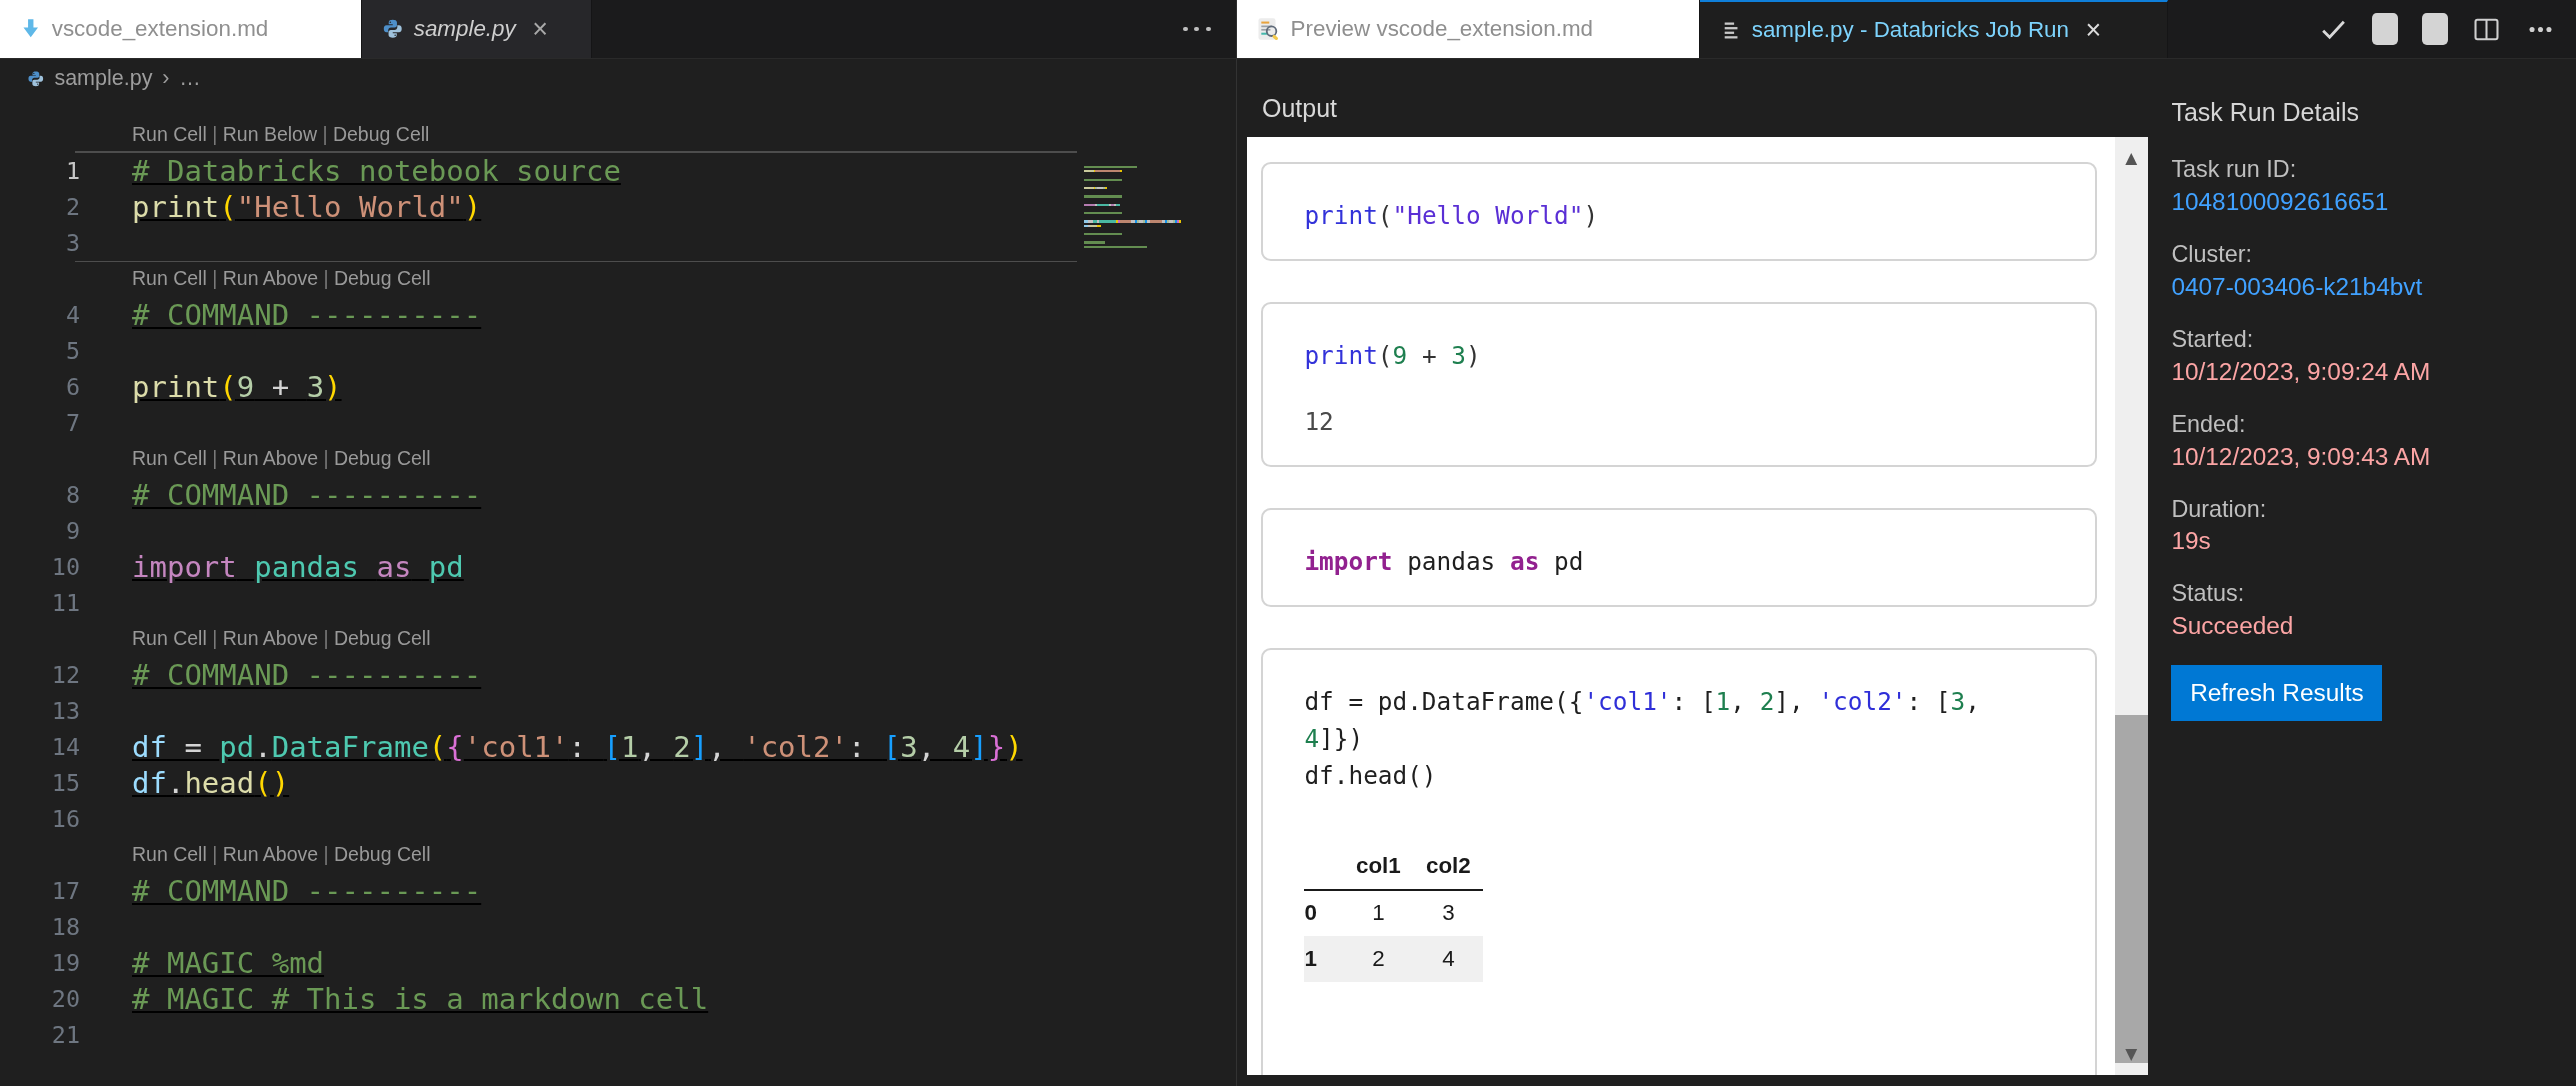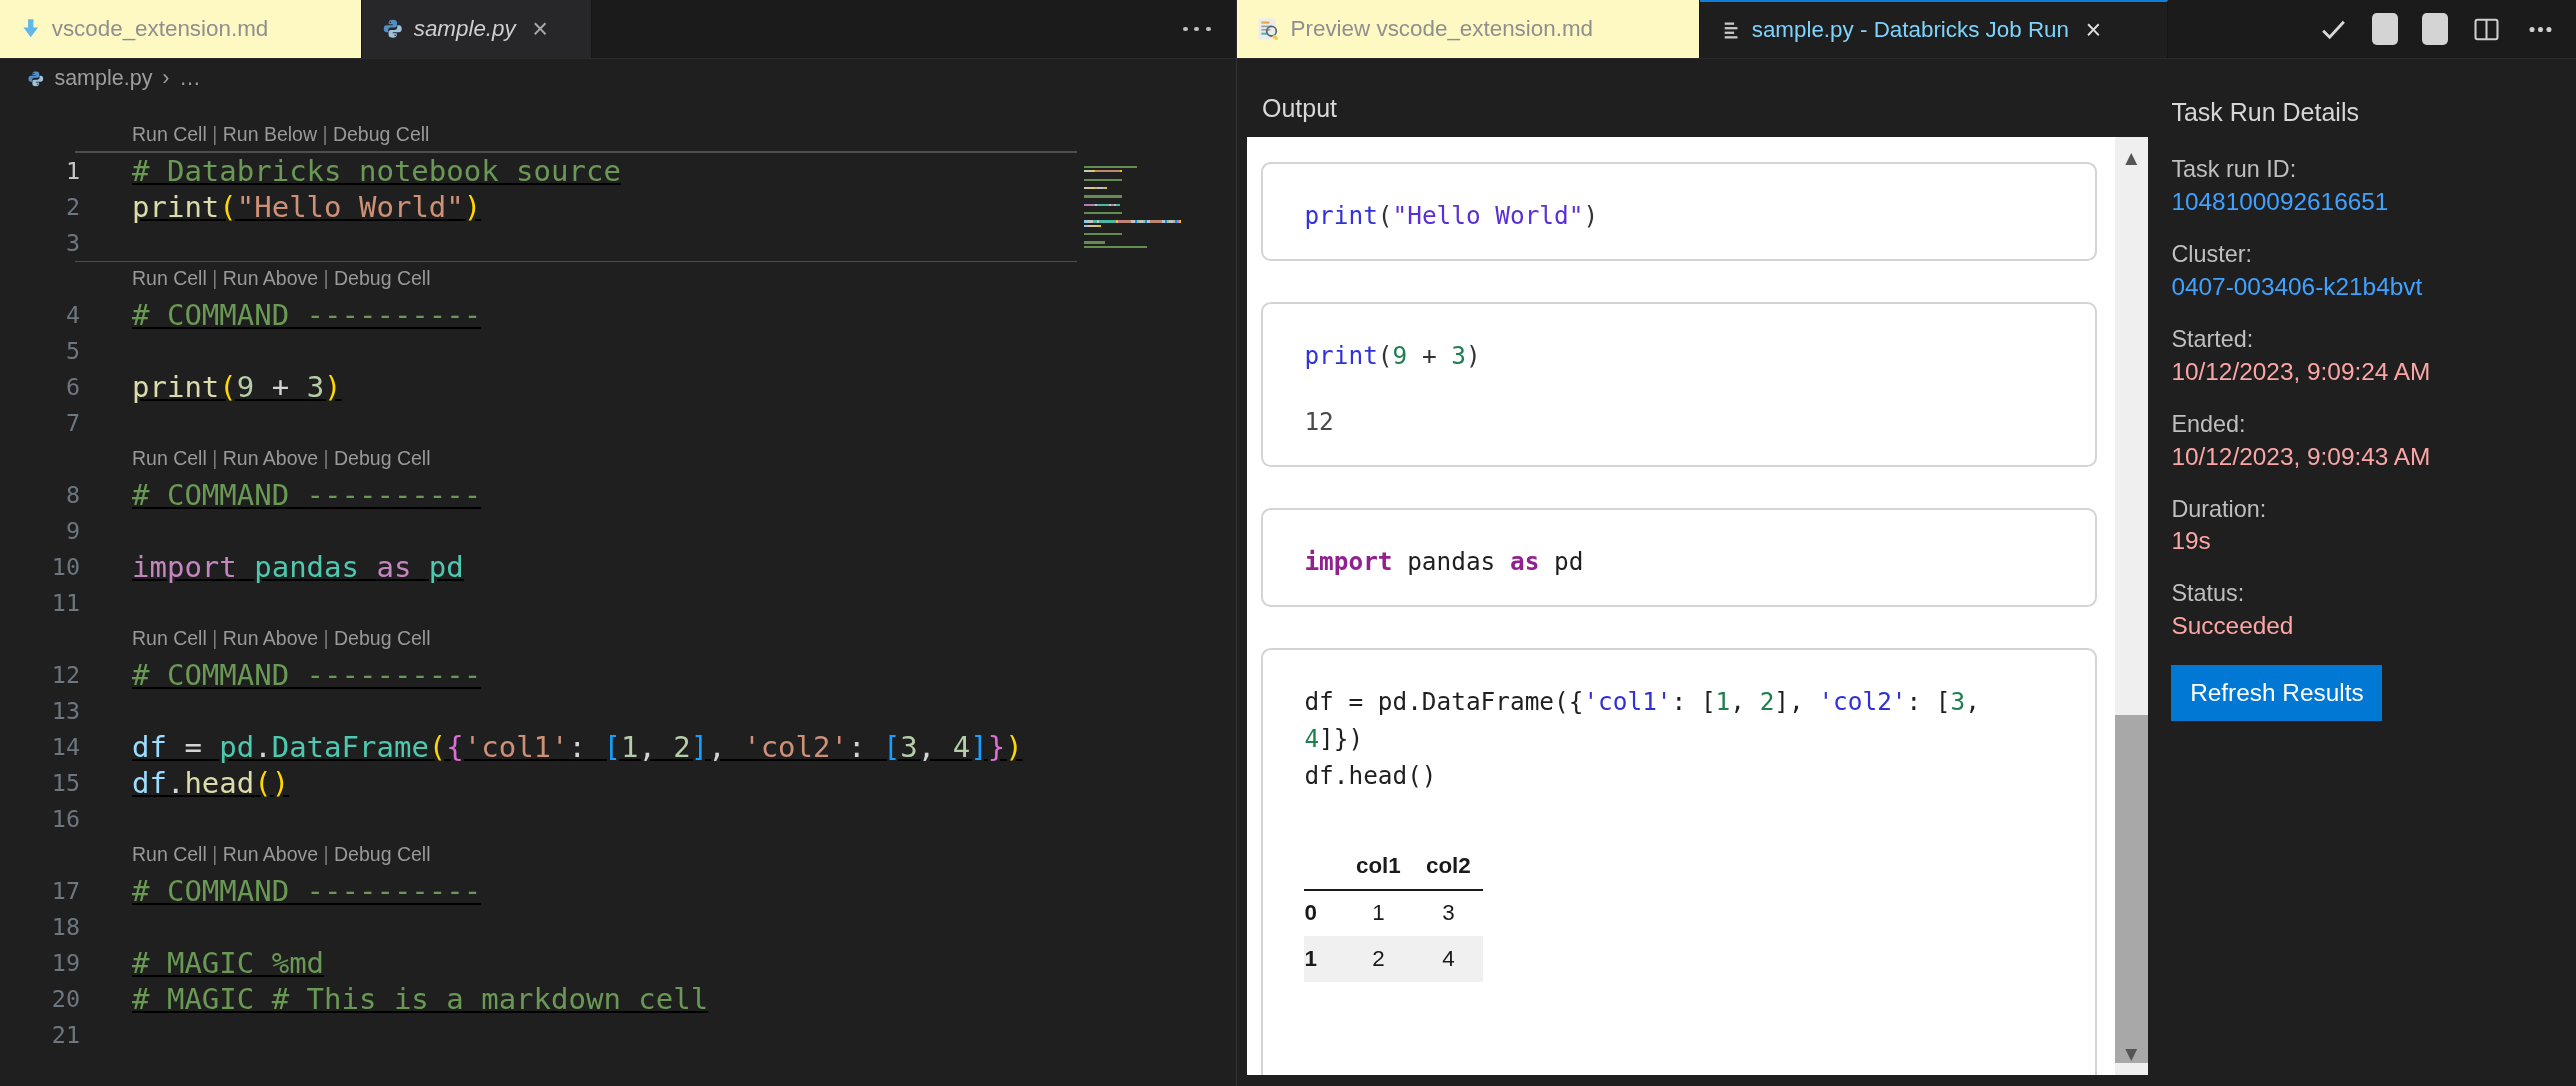--- a/index.html
+++ b/index.html
@@ -5,21 +5,21 @@
   html,body{margin:0;padding:0;background:#101010;}
   *{box-sizing:border-box;}
   .app{position:relative;width:2576px;height:1086px;background:#1b1b1c;overflow:hidden;
        font-family:"Liberation Sans",sans-serif;-webkit-font-smoothing:antialiased;}
 
   
   .tabbar{position:absolute;left:0;top:0;width:2576px;height:59px;display:flex;background:#1b1b1c;border-bottom:1px solid #2a2a2a;}
   .tgroup{display:flex;height:100%;}
   .tgroup.left{width:1236px;flex:none;}
   .tgroup.right{flex:1;border-left:1px solid #2e2e2e;}
-  .tab{display:flex;align-items:center;gap:10.7px;padding:0 19.5px;height:100%;background:#fef9c3;border-right:1px solid #151516;cursor:pointer;overflow:hidden;flex:none;}
+  .tab{display:flex;align-items:center;gap:10.7px;padding:0 19.5px;height:100%;background:#ffffff;border-right:1px solid #151516;cursor:pointer;overflow:hidden;flex:none;}
   .tab .tlabel{font-size:22.4px;color:#8f8f8f;white-space:nowrap;}
   .tab.active-left{background:#27272a;}
   .tab.active-left .tlabel{color:#cfcfcf;}
   .tab.italic .tlabel{font-style:italic;}
   .tab.active-right{background:#1e1e1e;border-top:2.9px solid var(--tabborder,#0F7FDA);}
   .tab.active-right .tlabel{color:#7dd3fc;}
   .tclose{font-size:27px;line-height:1;color:#a8a8a8;margin-left:5.9px;cursor:pointer;}
   .tab.active-right .tclose{color:#dcdcdc;}
   .ticon{display:inline-flex;align-items:center;justify-content:center;flex:none;}
   .more-dots{margin-left:auto;margin-right:25px;display:flex;align-items:center;gap:6.8px;cursor:pointer;}

